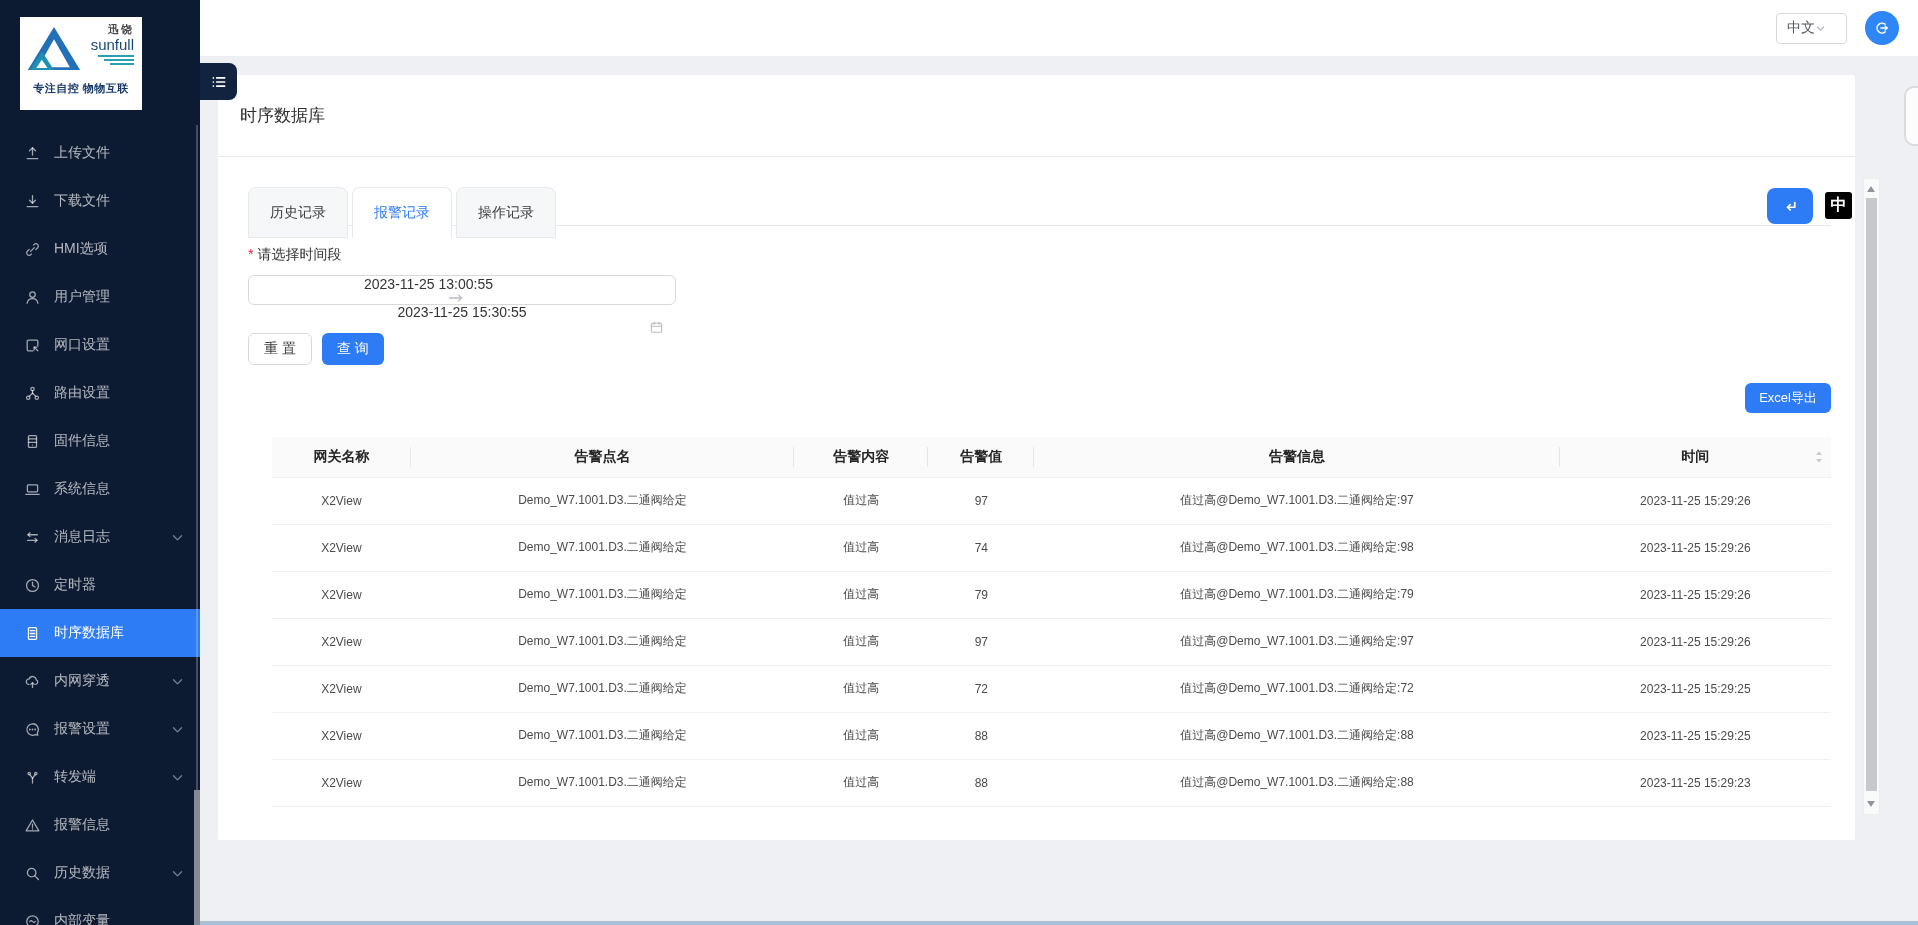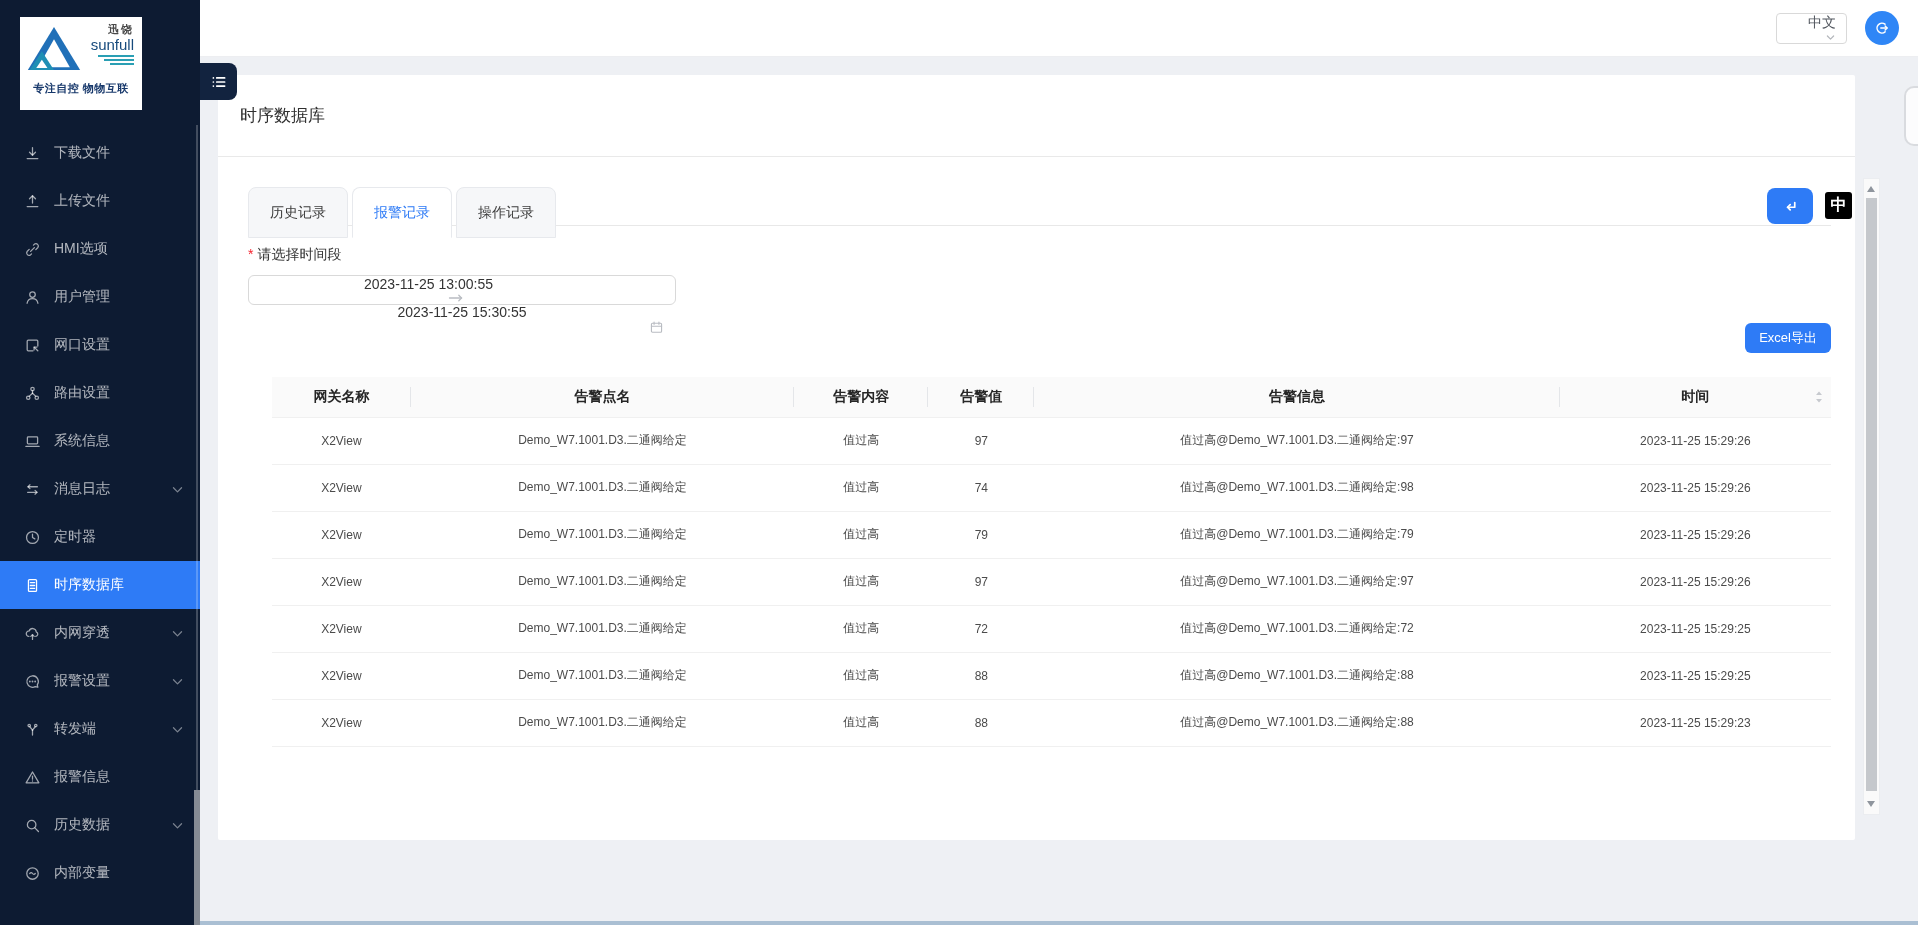--- a/index.html
+++ b/index.html
@@ -37,22 +37,22 @@
   .side-track { position:absolute; right:2px; top:125px; bottom:0; width:2px;
     background:rgba(255,255,255,0.22); }
   .side-thumb { position:absolute; right:0; top:790px; width:6px; height:135px;
     background:#858b94; }
 
   
   .main { margin-left:200px; position:relative; height:925px; }
   .topbar { height:57px; background:#fff; border-bottom:1px solid #edeef1;
     display:flex; align-items:center; justify-content:flex-end; gap:18px; padding-right:19px; }
   .lang-select { height:31px; min-width:71px; border:1px solid #d9d9d9; border-radius:4px;
-    background:#fff; display:flex; align-items:flex-end; padding:0 10px;
-    color:#51565e; cursor:pointer;flex-direction:column; }
+    background:#fff; display:flex; align-items:center; padding:0 10px;
+    color:#51565e; cursor:pointer; }
   .lang-select .ic { width:11px; height:11px; color:#b4b7bc; }
   .avatar { width:34px; height:34px; border-radius:50%; background:#2f86f6; color:#fff;
     display:flex; align-items:center; justify-content:center; cursor:pointer; }
   .avatar .ic { width:16px; height:16px; }
 
   .collapse-toggle { position:absolute; left:0; top:63px; width:37px; height:37px;
     background:#12233f; color:#fff; border-radius:0 8px 8px 0; display:flex;
     align-items:center; justify-content:center; cursor:pointer; z-index:5; }
   .collapse-toggle .ic { width:18px; height:18px; }
 
@@ -149,36 +149,36 @@
             <div style="width:24px"></div>
         </div>
       </span>
     </div>
     <div class="logo-tagline">专注自控 物物互联</div>
   </div>
   <div class="menu">
       <div class="menu-item">
         <span class="ic">
           <svg viewBox="0 0 16 16" fill="none" stroke="currentColor" stroke-width="1.2" stroke-linecap="round" stroke-linejoin="round">
+            <path d="M8 9.5V2.8"></path>
+            <path d="M5.2 5.4 8 2.6l2.8 2.8"></path>
+            <path d="M3 12.8h10"></path>
+          </svg>
+        </span>
+        <span class="mi-label">上传文件</span>
+      </div>
+      <div class="menu-item">
+        <span class="ic">
+          <svg viewBox="0 0 16 16" fill="none" stroke="currentColor" stroke-width="1.2" stroke-linecap="round" stroke-linejoin="round">
             <path d="M8 2.5v6.8"></path>
             <path d="M5.2 6.8 8 9.6l2.8-2.8"></path>
             <path d="M3 12.8h10"></path>
           </svg>
         </span>
         <span class="mi-label">下载文件</span>
-      </div>
-      <div class="menu-item">
-        <span class="ic">
-          <svg viewBox="0 0 16 16" fill="none" stroke="currentColor" stroke-width="1.2" stroke-linecap="round" stroke-linejoin="round">
-            <path d="M8 9.5V2.8"></path>
-            <path d="M5.2 5.4 8 2.6l2.8 2.8"></path>
-            <path d="M3 12.8h10"></path>
-          </svg>
-        </span>
-        <span class="mi-label">上传文件</span>
       </div>
       <div class="menu-item">
         <span class="ic">
           <svg viewBox="0 0 16 16" fill="none" stroke="currentColor" stroke-width="1.2" stroke-linecap="round" stroke-linejoin="round">
             <path d="M6.2 9.8l3.6-3.6"></path>
             <path d="M8.9 3.9l1-1a2.3 2.3 0 0 1 3.2 3.2l-2 2"></path>
             <path d="M7.1 12.1l-1 1a2.3 2.3 0 0 1-3.2-3.2l2-2"></path>
           </svg>
         </span>
         <span class="mi-label">HMI选项</span>
@@ -207,20 +207,30 @@
           <svg viewBox="0 0 16 16" fill="none" stroke="currentColor" stroke-width="1.2" stroke-linecap="round" stroke-linejoin="round">
             <circle cx="8" cy="3.8" r="1.6"></circle>
             <circle cx="4" cy="12" r="1.6"></circle>
             <circle cx="12" cy="12" r="1.6"></circle>
             <path d="M8 5.4v2.3"></path>
             <path d="M8 7.7 4.8 10.7"></path>
             <path d="M8 7.7l3.2 3"></path>
           </svg>
         </span>
         <span class="mi-label">路由设置</span>
+      </div>
+      <div class="menu-item">
+        <span class="ic">
+          <svg viewBox="0 0 16 16" fill="none" stroke="currentColor" stroke-width="1.2" stroke-linecap="round" stroke-linejoin="round">
+            <rect x="4.2" y="2.4" width="7.6" height="11.2" rx="1"></rect>
+            <path d="M4.2 5.6h7.6M4.2 8.8h7.6"></path>
+            <path d="M8 11.4h.01"></path>
+          </svg>
+        </span>
+        <span class="mi-label">固件信息</span>
       </div>
       <div class="menu-item">
         <span class="ic">
           <svg viewBox="0 0 16 16" fill="none" stroke="currentColor" stroke-width="1.2" stroke-linecap="round" stroke-linejoin="round">
             <rect x="3.2" y="3.6" width="9.6" height="6.6" rx="0.8"></rect>
             <path d="M1.8 12.6h12.4"></path>
           </svg>
         </span>
         <span class="mi-label">系统信息</span>
       </div>
@@ -409,20 +419,24 @@
           <span class="dt">2023-11-25 15:30:55</span>
           <span class="ic cal-ic">
             <svg viewBox="0 0 16 16" fill="none" stroke="currentColor" stroke-width="1.2" stroke-linecap="round">
               <rect x="2.6" y="3.4" width="10.8" height="9.6" rx="1"></rect>
                 <path d="M2.6 6.6h10.8"></path>
                 <path d="M5.4 2.2v2.4M10.6 2.2v2.4"></path>
             </svg>
           </span>
         </div>
 
+        <div class="btn-row">
+          <button class="btn btn-default">重 置</button>
+          <button class="btn btn-primary">查 询</button>
+        </div>
 
         <div class="export-row">
           <button class="btn btn-primary btn-export">Excel导出</button>
         </div>
 
         <div class="table-wrap">
           <table>
             <colgroup>
                 <col class="c1">
                 <col class="c2">

